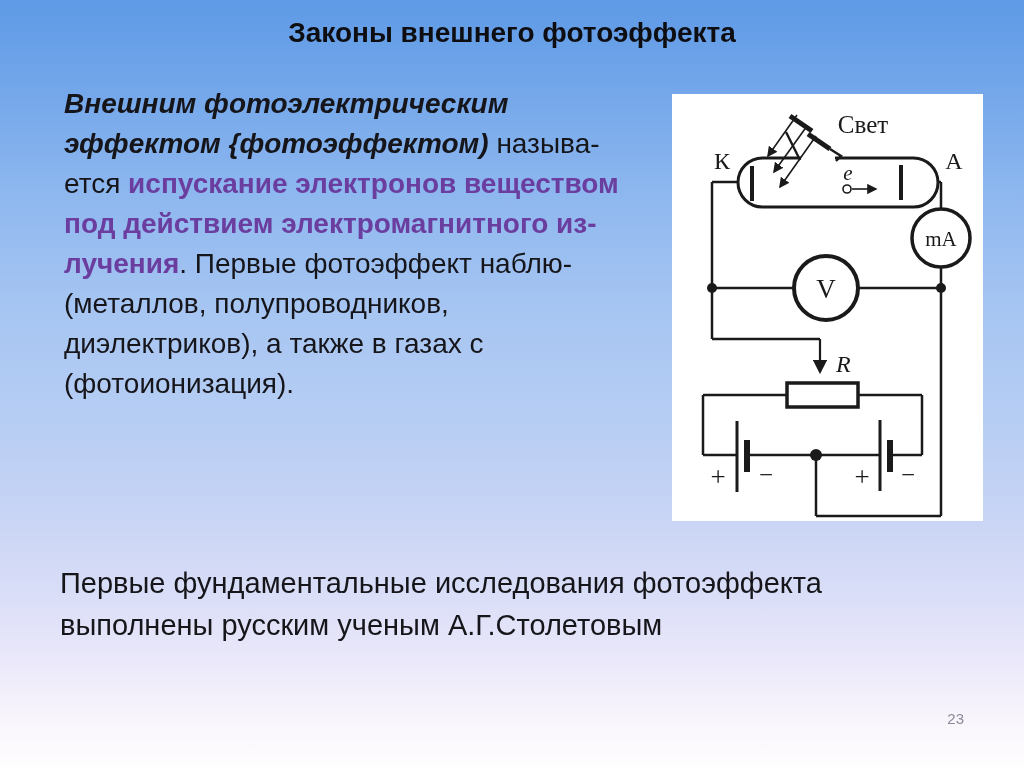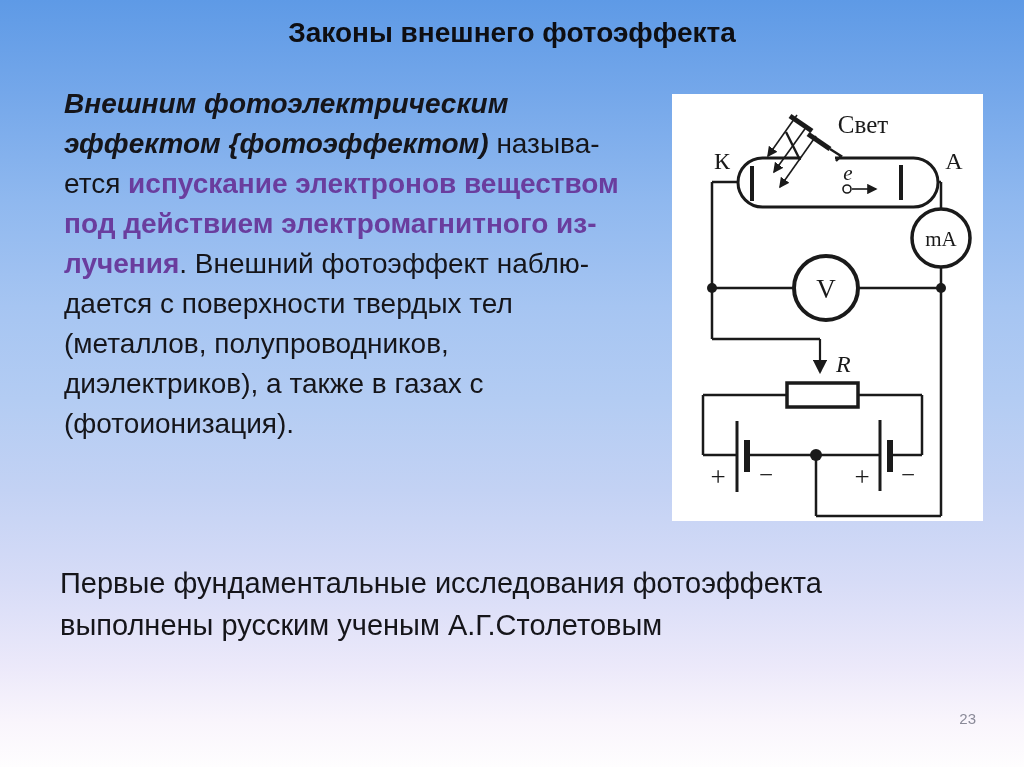--- a/index.html
+++ b/index.html
@@ -31,39 +31,38 @@
     position:absolute;left:672px;top:94px;width:311px;height:427px;
     background:#ffffff;
   }
   .diagram-box svg{display:block;width:311px;height:427px;}
   .footer-text{
     position:absolute;left:60px;top:562px;
     font-size:29px;line-height:42px;color:#15151a;
   }
   .footer-text div{white-space:nowrap;}
   .page-number{
-    position:absolute;right:48px;top:710px;
+    position:absolute;right:60px;top:710px;
     font-size:15px;color:#8a8a98;
   }
   text{font-family:"Liberation Serif",serif;fill:#1a1a1a;}
 </style>
 </head>
 <body>
 
 <div class="slide">
 
   <div class="slide-title">Законы внешнего фотоэффекта</div>
 
   <div class="body-paragraph">
     <div class="p-line"><span class="seg-bi">Внешним фотоэлектрическим</span></div>
     <div class="p-line"><span class="seg-bi">эффектом {фотоэффектом)</span><span class="seg-reg"> называ-</span></div>
     <div class="p-line"><span class="seg-reg">ется </span><span class="seg-pur">испускание электронов веществом</span></div>
     <div class="p-line"><span class="seg-pur">под действием электромагнитного из-</span></div>
-    <div class="p-line"><span class="seg-pur">лучения</span><span class="seg-reg">. Внешний фотоэффект наблю-</span></div>
-    <div class="p-line"><span class="seg-reg">дается с поверхности твердых тел</span></div>
+    <div class="p-line"><span class="seg-pur">лучения</span><span class="seg-reg">. Первые фотоэффект наблю-</span></div>
     <div class="p-line"><span class="seg-reg">(металлов, полупроводников,</span></div>
     <div class="p-line"><span class="seg-reg">диэлектриков), а также в газах с</span></div>
     <div class="p-line"><span class="seg-reg">(фотоионизация).</span></div>
   </div>
 
   <div class="diagram-box">
     <svg viewBox="672 94 311 427" xmlns="http://www.w3.org/2000/svg">
       <defs>
         <marker id="arrow" viewBox="0 0 10 10" refX="8.5" refY="5" markerWidth="6.5" markerHeight="6.5" orient="auto-start-reverse">
           <path d="M0,0 L10,5 L0,10 z" fill="#1a1a1a"></path>

